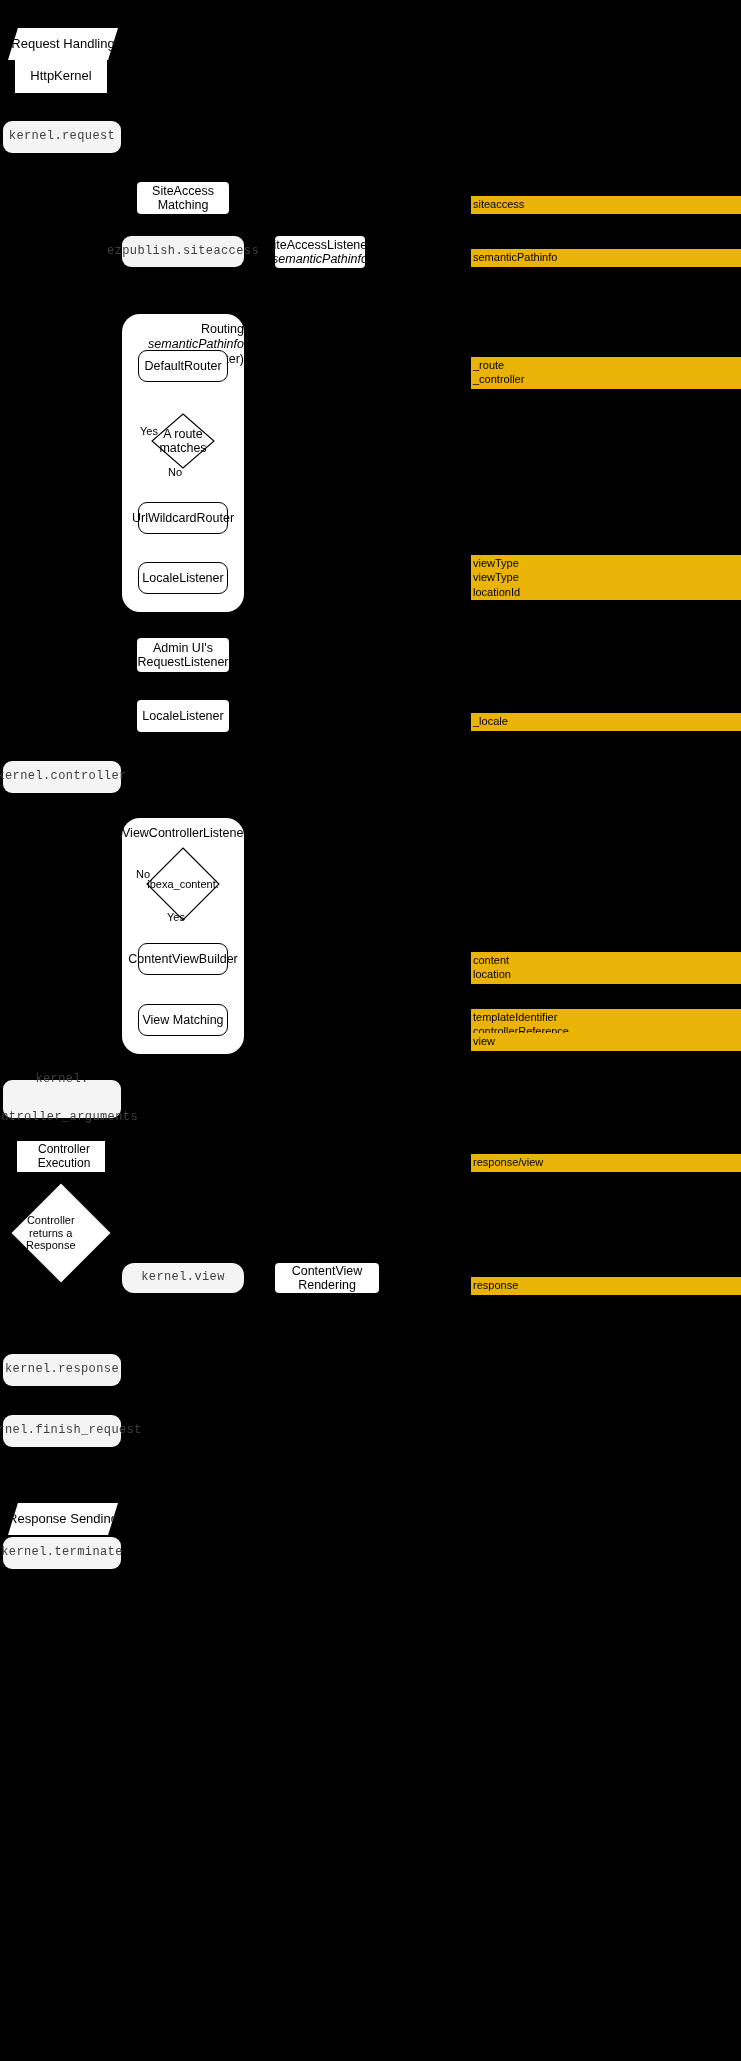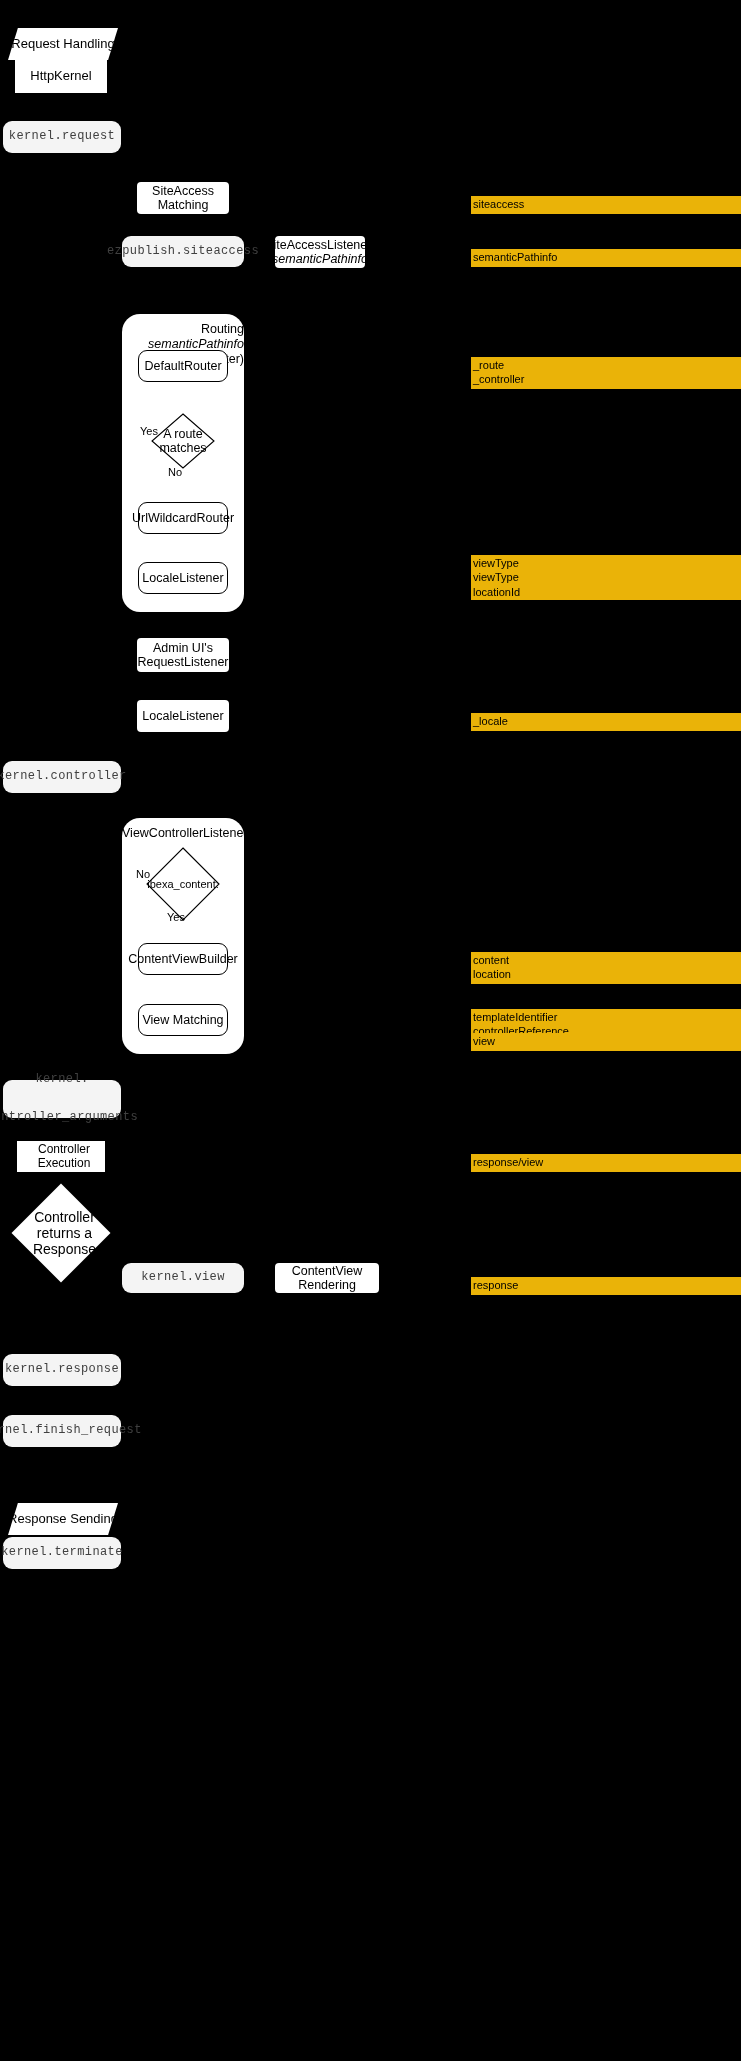--- a/index.html
+++ b/index.html
@@ -107,23 +107,23 @@
   
   .diamond-solid {
     position: absolute;
     background: #ffffff;
     transform: rotate(45deg);
   }
   .diamond-solid-label {
     position: absolute;
     display: flex;
     align-items: center;
-    justify-content: flex-end;
+    justify-content: flex-start;
     text-align: center;
-    font-size: 14px;
+    font-size: 11px;
     color: #000;
     line-height: 1.15;
   }
 
   .edge-label {
     position: absolute;
     font-size: 11px;
     color: #000;
     background: transparent;
   }
@@ -297,21 +297,21 @@
 
   <div class="diamond-solid" style="left:26px; top:1198px; width:70px; height:70px;"></div>
   <div class="diamond-solid-label" style="left:26px; top:1198px; width:70px; height:70px;">
     <span>
       <span>Controller</span><br>
       <span>returns a</span><br>
       <span>Response</span>
     </span>
   </div>
 
-  <div class="node event" style="left:122px; top:1263px; width:122px; height:30px;">
+  <div class="node event" style="left:122px; top:1263px; width:122px; height:30px;border-radius:12px;">
     <span>kernel.view</span>
   </div>
 
   <div class="node rounded" style="left:275px; top:1263px; width:104px; height:30px;">
     <span>ContentView Rendering</span>
   </div>
 
   <div class="node event" style="left:3px; top:1354px; width:118px; height:32px;">
     <span>kernel.response</span>
   </div>

